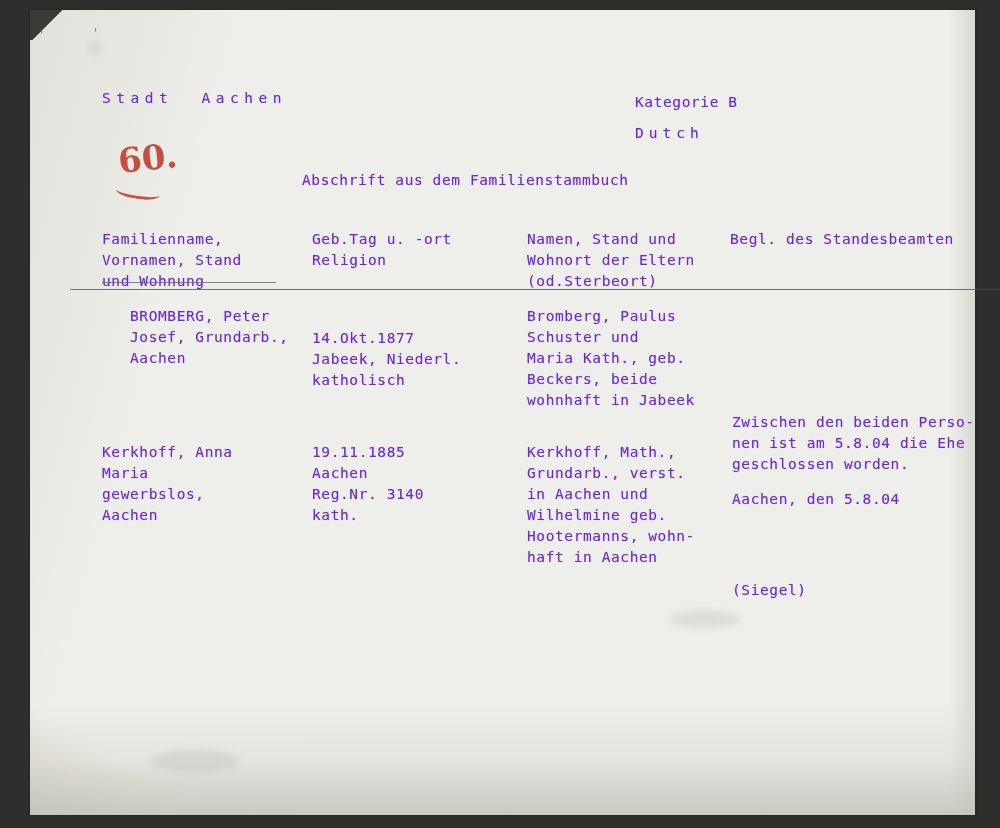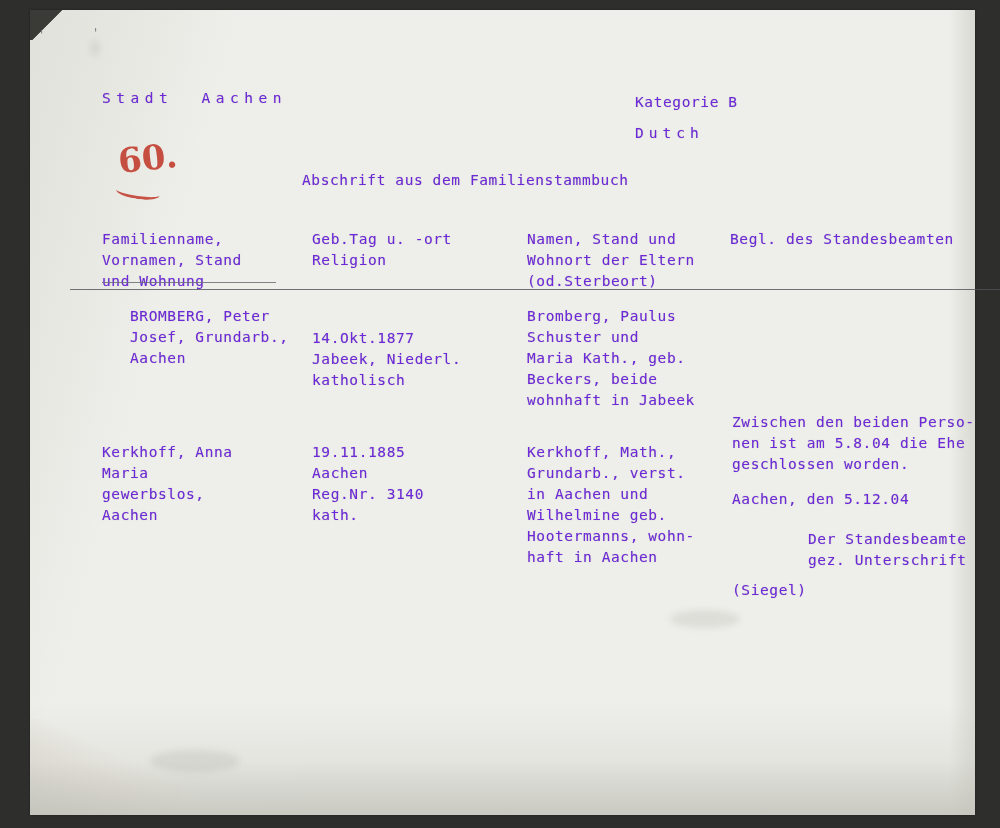--- a/index.html
+++ b/index.html
@@ -235,19 +235,17 @@
     <div class="tw" id="r2c3">Kerkhoff, Math.,
 Grundarb., verst.
 in Aachen und
 Wilhelmine geb.
 Hootermanns, wohn-
 haft in Aachen</div>
 
     <div class="tw" id="cert2">Zwischen den beiden Perso-
 nen ist am 5.8.04 die Ehe
 geschlossen worden.</div>
-    <div class="tw" id="cert3">Aachen, den 5.12.04</div>
-    <div class="tw" id="cert4">Der Standesbeamte
-gez. Unterschrift</div>
+    <div class="tw" id="cert3">Aachen, den 5.8.04</div>
     <div class="tw" id="cert5">(Siegel)</div>
 
   </div>
 </div>
 
 </body></html>

